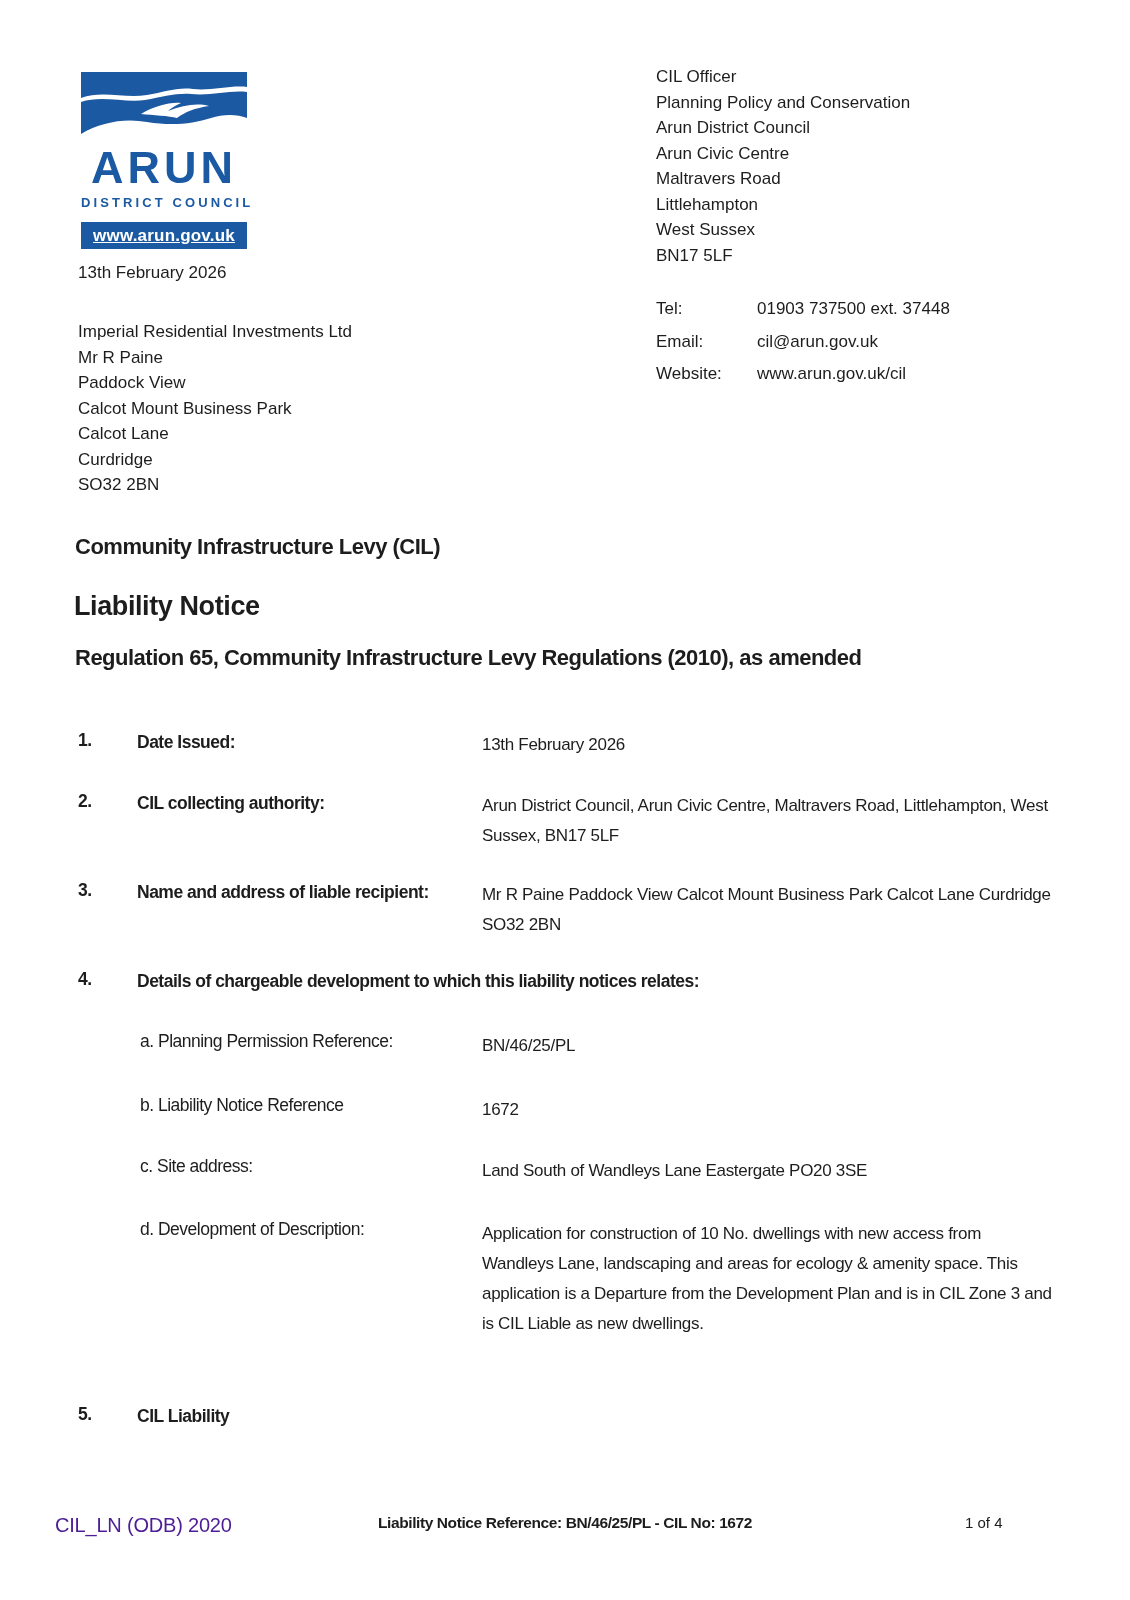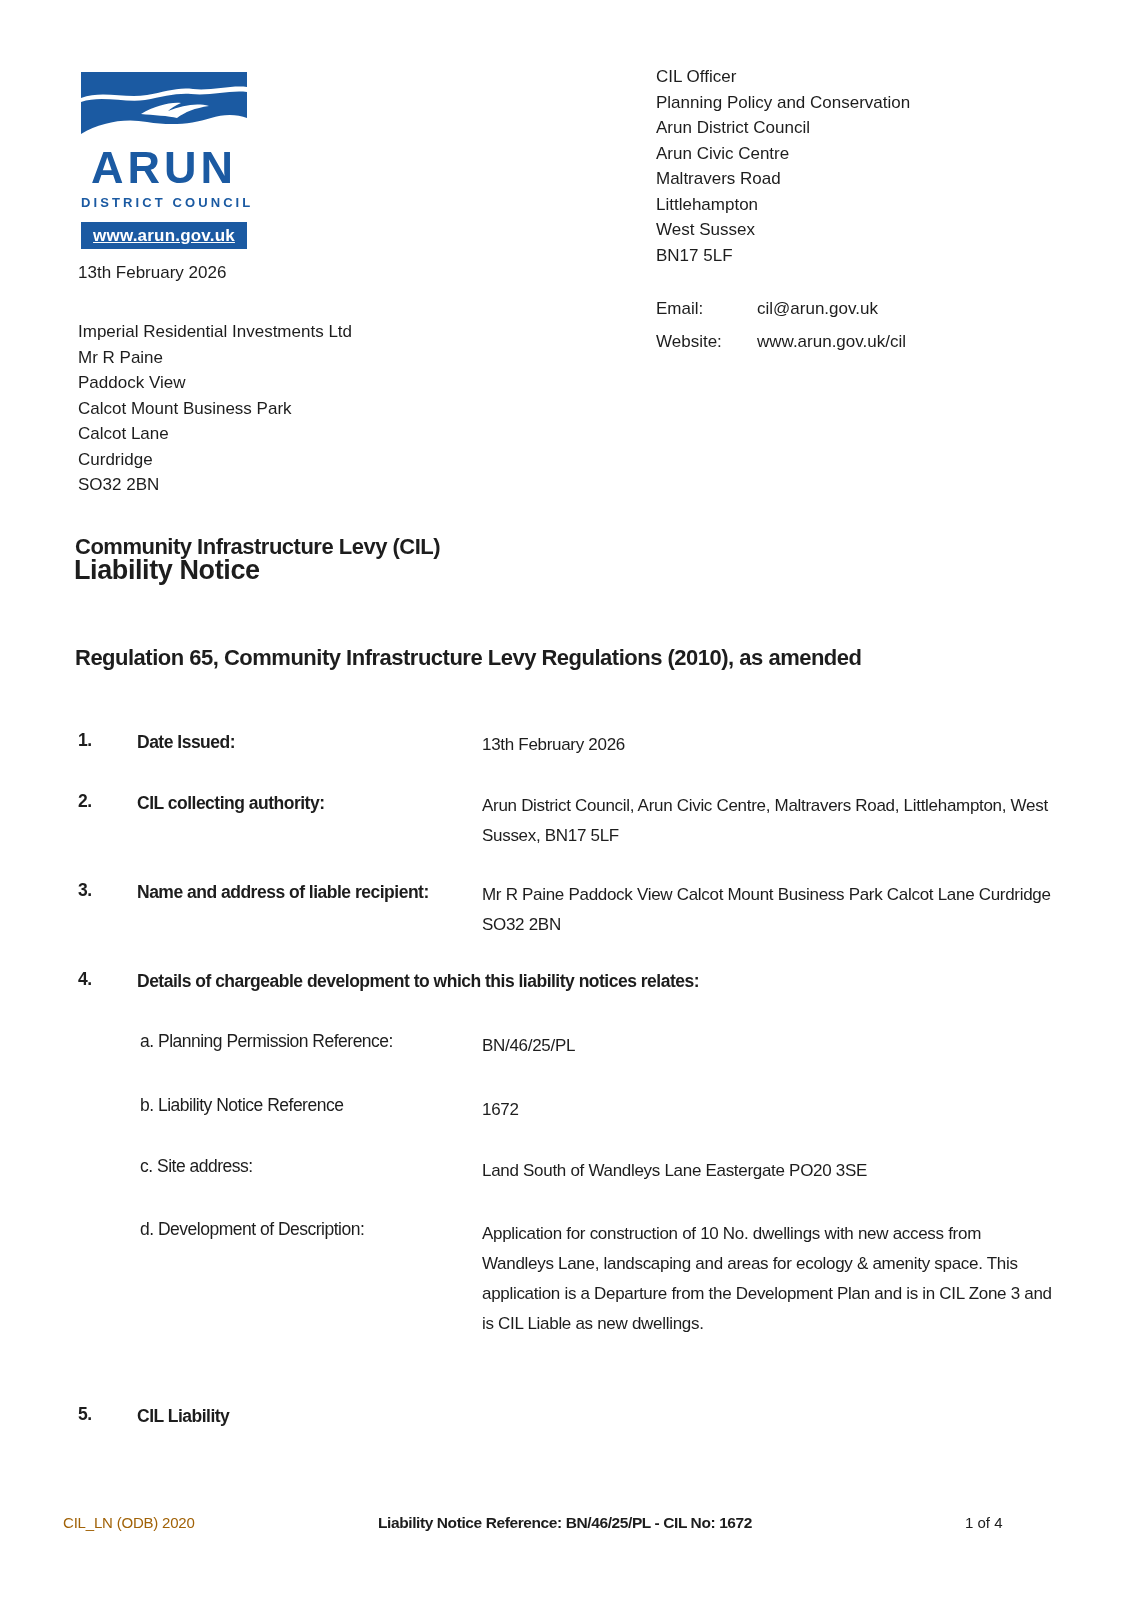--- a/index.html
+++ b/index.html
@@ -33,35 +33,35 @@
   .sender{left:656px;top:64px;}
   .date-line{left:78px;top:263px;font-size:17px;}
   .recipient{left:78px;top:319px;}
 
   .contacts{left:656px;top:293px;}
   .contact-row{font-size:17px;line-height:32.5px;white-space:nowrap;}
   .contact-label{display:inline-block;width:101px;}
   .condb{letter-spacing:-0.5px;font-weight:bold;}
 
   .title-subject{left:75px;top:534px;font-size:22px;}
-  .title-main{left:74px;top:555px;font-size:27px;letter-spacing:-0.4px;}
+  .title-main{left:74px;top:591px;font-size:27px;letter-spacing:-0.4px;}
   .title-reg{left:75px;top:645px;font-size:22px;white-space:nowrap;}
 
   .item-num{position:absolute;left:78px;top:0;font-size:17.5px;font-weight:bold;letter-spacing:-0.4px;}
   .item-label{position:absolute;left:137px;top:0;width:300px;font-size:17.5px;font-weight:bold;letter-spacing:-0.5px;line-height:25.5px;}
   .item-label-wide{width:680px;}
   .item-value{position:absolute;left:482px;top:0;width:572px;font-size:17px;letter-spacing:-0.3px;line-height:30px;}
   .sub-label{position:absolute;left:140px;top:0;width:335px;font-size:17.5px;font-weight:normal;letter-spacing:-0.5px;}
   .item-row{position:absolute;left:0;width:1130px;}
   .r1{top:730px;} .r2{top:791px;} .r3{top:880px;} .r4{top:969px;}
   .ra{top:1031px;} .rb{top:1095px;} .rc{top:1156px;} .rd{top:1219px;}
   .r5{top:1404px;}
 
   
-  .footer-left{left:55px;top:1514px;font-size:15px;color:#a16207;letter-spacing:-0.2px;margin-left:8px;}
+  .footer-left{left:55px;top:1514px;font-size:20px;color:#4c1d95;letter-spacing:-0.2px;}
   .footer-center{left:50%;top:1514px;transform:translateX(-50%);font-size:15.5px;font-weight:bold;letter-spacing:-0.4px;white-space:nowrap;}
   .footer-right{left:965px;top:1514px;font-size:15px;}
 </style>
 </head>
 <body>
 
 <div class="abs logo">
   <svg class="logo-svg" viewBox="0 0 166 70" xmlns="http://www.w3.org/2000/svg">
     <rect x="0" y="0" width="166" height="70" fill="#1b5aa2"></rect>
     <path d="M0,26 C22,18 44,27 66,23 C84,20 96,15 112,17 C130,19 150,13 166,15 L166,20 C148,18 130,24 110,22 C94,21 82,25 64,28 C44,31 20,23 0,30 Z" fill="#ffffff"></path>
@@ -78,20 +78,23 @@
   <div>Planning Policy and Conservation</div>
   <div>Arun District Council</div>
   <div>Arun Civic Centre</div>
   <div>Maltravers Road</div>
   <div>Littlehampton</div>
   <div>West Sussex</div>
   <div>BN17 5LF</div>
 </div>
 
 <div class="abs contacts">
+  <div class="contact-row">
+    <span class="contact-label">Tel:</span><span>01903 737500 ext. 37448</span>
+  </div>
   <div class="contact-row">
     <span class="contact-label">Email:</span><span>cil@arun.gov.uk</span>
   </div>
   <div class="contact-row">
     <span class="contact-label">Website:</span><span>www.arun.gov.uk/cil</span>
   </div>
 </div>
 
 <div class="abs date-line">13th February 2026</div>
 

